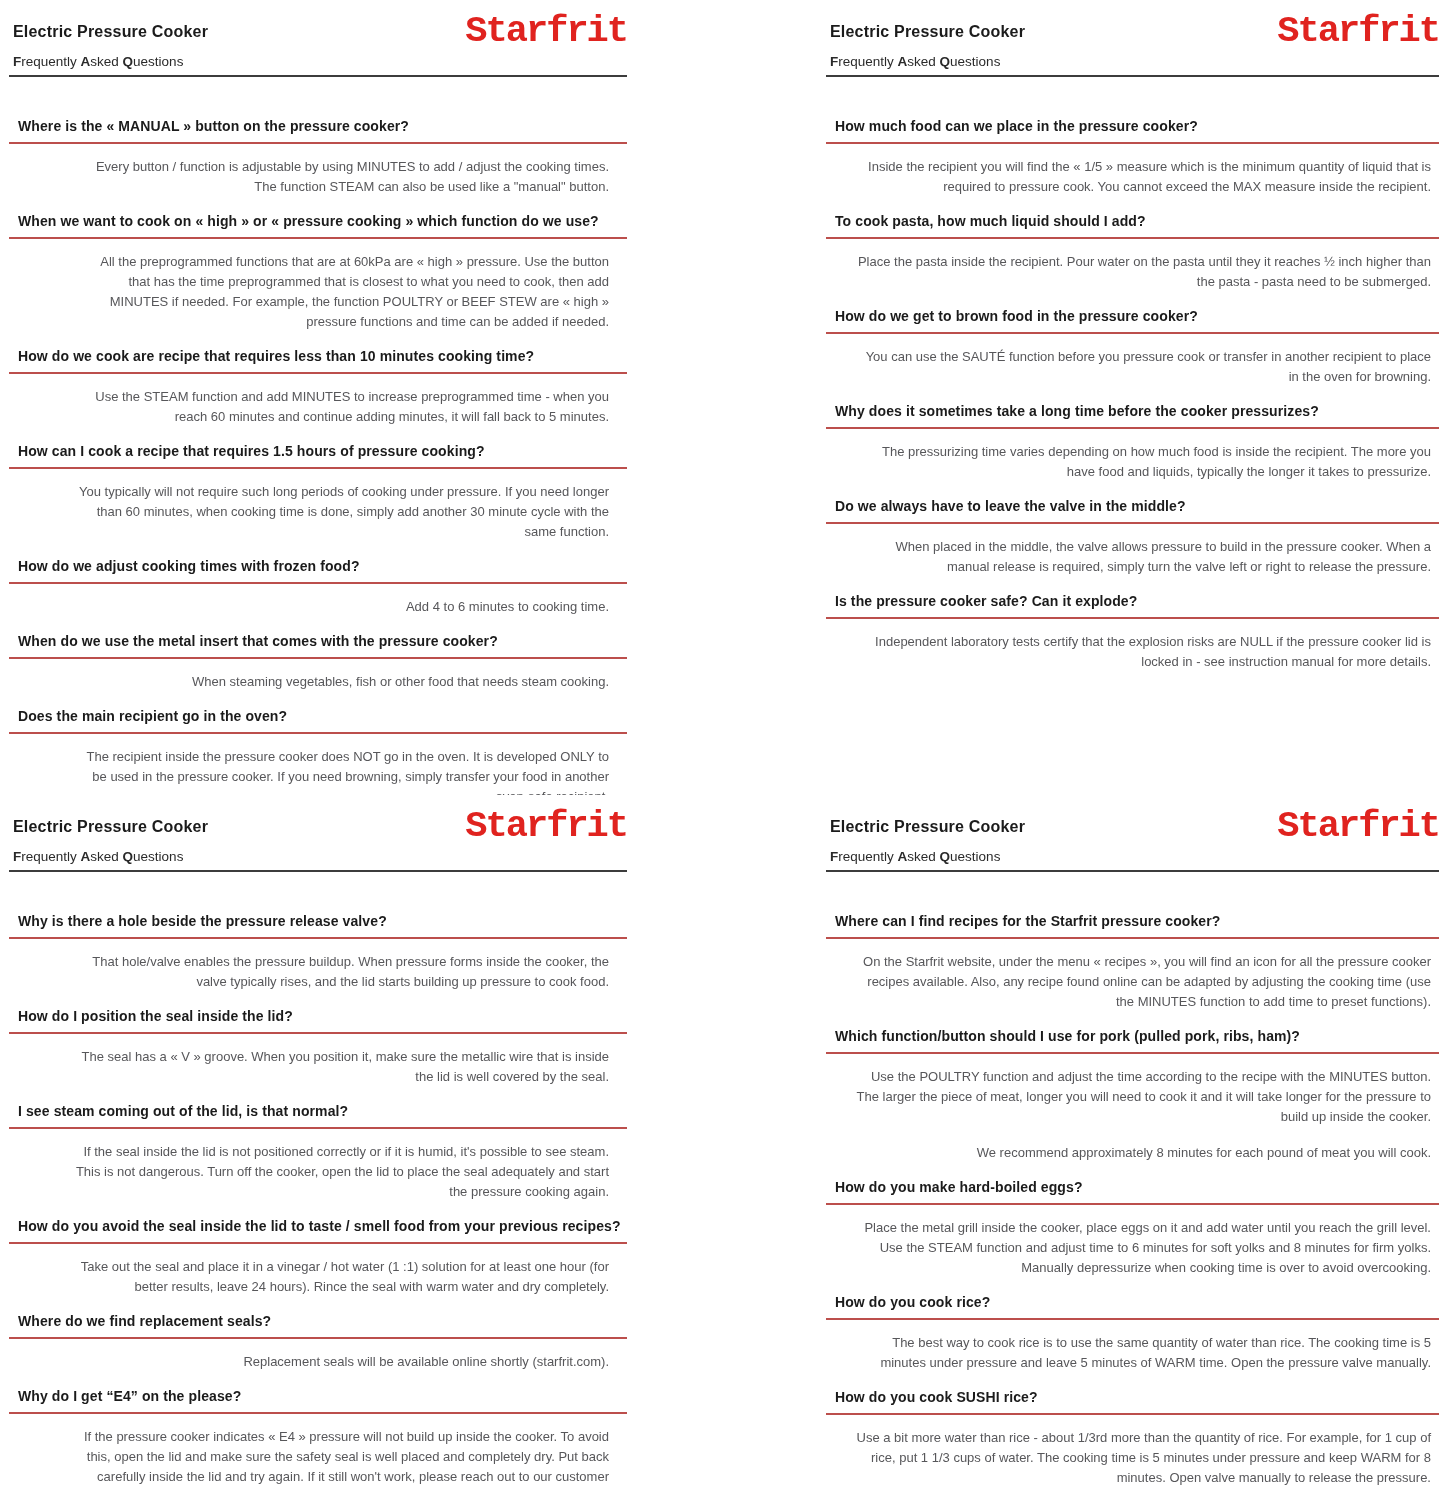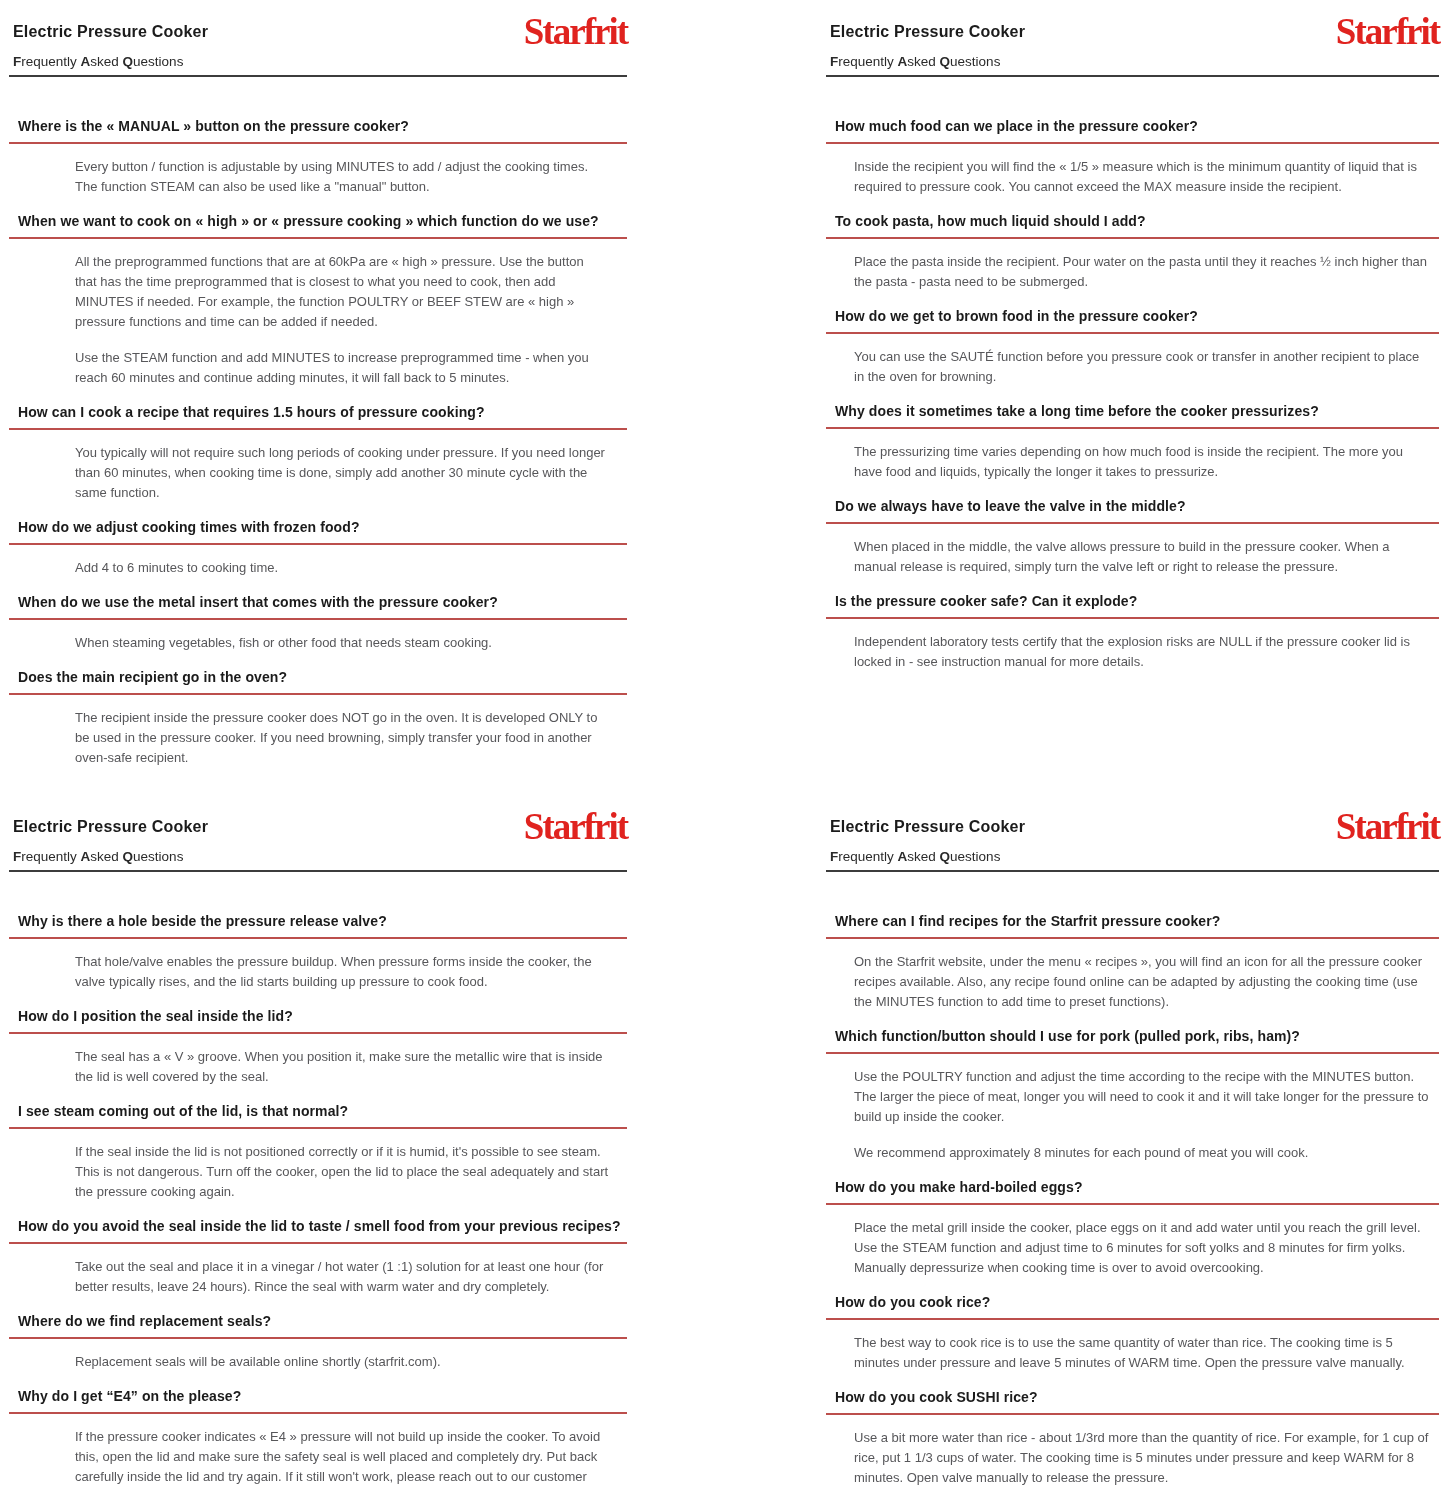--- a/index.html
+++ b/index.html
@@ -45,21 +45,21 @@
     line-height: 17px;
     margin-top: 12px;
   }
   .subtitle b { font-weight: bold; }
   .logo {
     line-height: 1;
     margin-top: -6px;
     white-space: nowrap;
   }
   .logo-text {
-    font-family: Liberation Serif, serif;
+    font-family: Liberation Mono, monospace;
     font-weight: bold;
     font-size: 37px;
     letter-spacing: -2px;
     color: var(--logo-red, #e0231f);
     margin-left: 31px;
   }
 
   .faq-list { margin-top: 41px; }
   .faq { margin-bottom: 15px; }
   .question {
@@ -69,20 +69,21 @@
     line-height: 17px;
     letter-spacing: 0.1px;
     padding: 0 0 7px 9px;
     border-bottom: 2px solid var(--underline-red, #bc4f4c);
   }
   .answer {
     margin: 13px 18px 16px 66px;
     font-size: 13px;
     line-height: 20px;
     color: #57575a;
+    text-align: right;
   }
   .page.col-right .answer { margin-left: 28px; margin-right: 8px; }
 </style>
 </head>
 <body>
 
 <div id="grid">
 
     <section class="page col-left">
       <header class="page-header">
@@ -99,20 +100,21 @@
       <h3 class="question">Where is the « MANUAL » button on the pressure cooker?</h3>
       <p class="answer">Every button / function is adjustable by using MINUTES to add / adjust the cooking times. The function STEAM can also be used like a "manual" button.</p>
     </div>
 
     <div class="faq">
       <h3 class="question">When we want to cook on « high » or « pressure cooking » which function do we use?</h3>
       <p class="answer">All the preprogrammed functions that are at 60kPa are « high » pressure. Use the button that has the time preprogrammed that is closest to what you need to cook, then add MINUTES if needed. For example, the function POULTRY or BEEF STEW are « high » pressure functions and time can be added if needed.</p>
     </div>
 
     <div class="faq">
+      <h3 class="question">How do we cook are recipe that requires less than 10 minutes cooking time?</h3>
       <p class="answer">Use the STEAM function and add MINUTES to increase preprogrammed time - when you reach 60 minutes and continue adding minutes, it will fall back to 5 minutes.</p>
     </div>
 
     <div class="faq">
       <h3 class="question">How can I cook a recipe that requires 1.5 hours of pressure cooking?</h3>
       <p class="answer">You typically will not require such long periods of cooking under pressure. If you need longer than 60 minutes, when cooking time is done, simply add another 30 minute cycle with the same function.</p>
     </div>
 
     <div class="faq">
       <h3 class="question">How do we adjust cooking times with frozen food?</h3>

